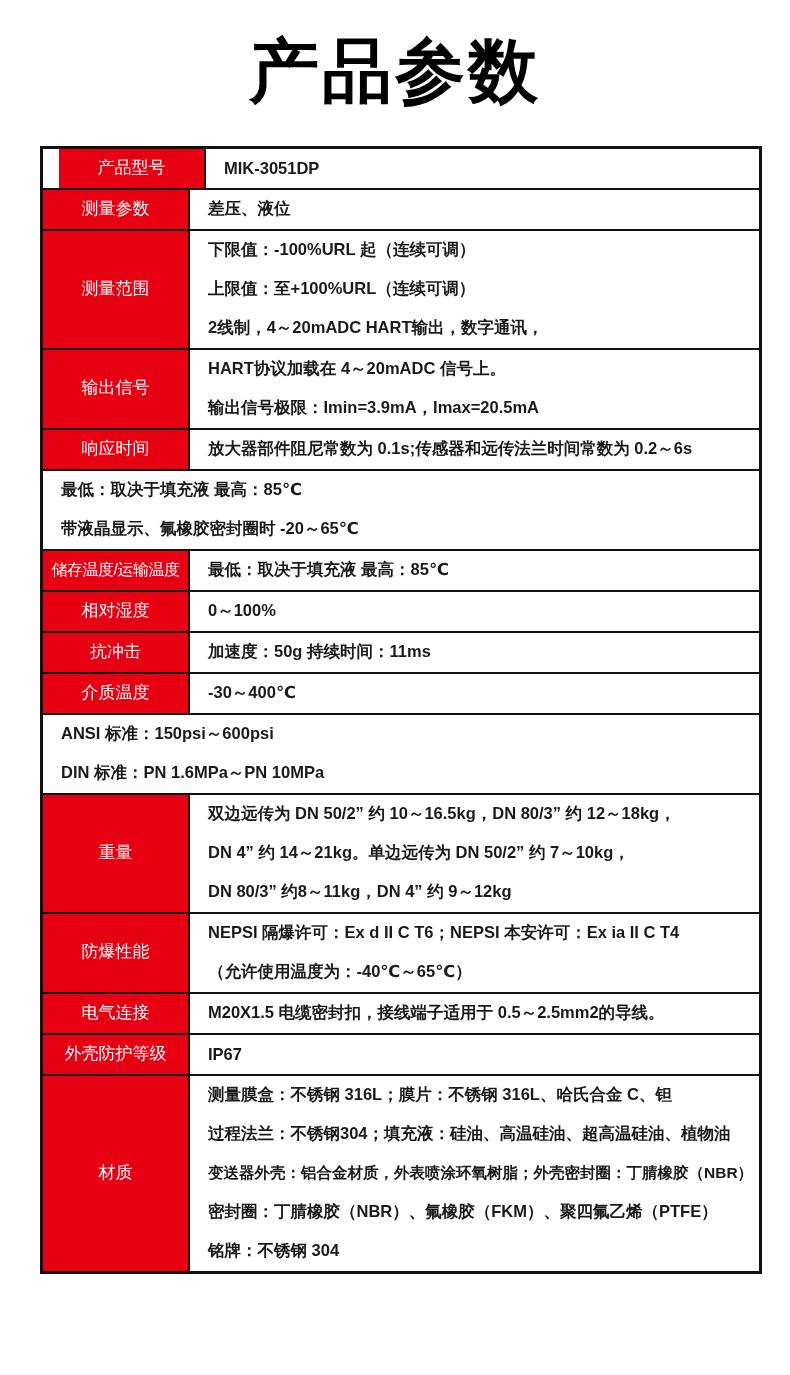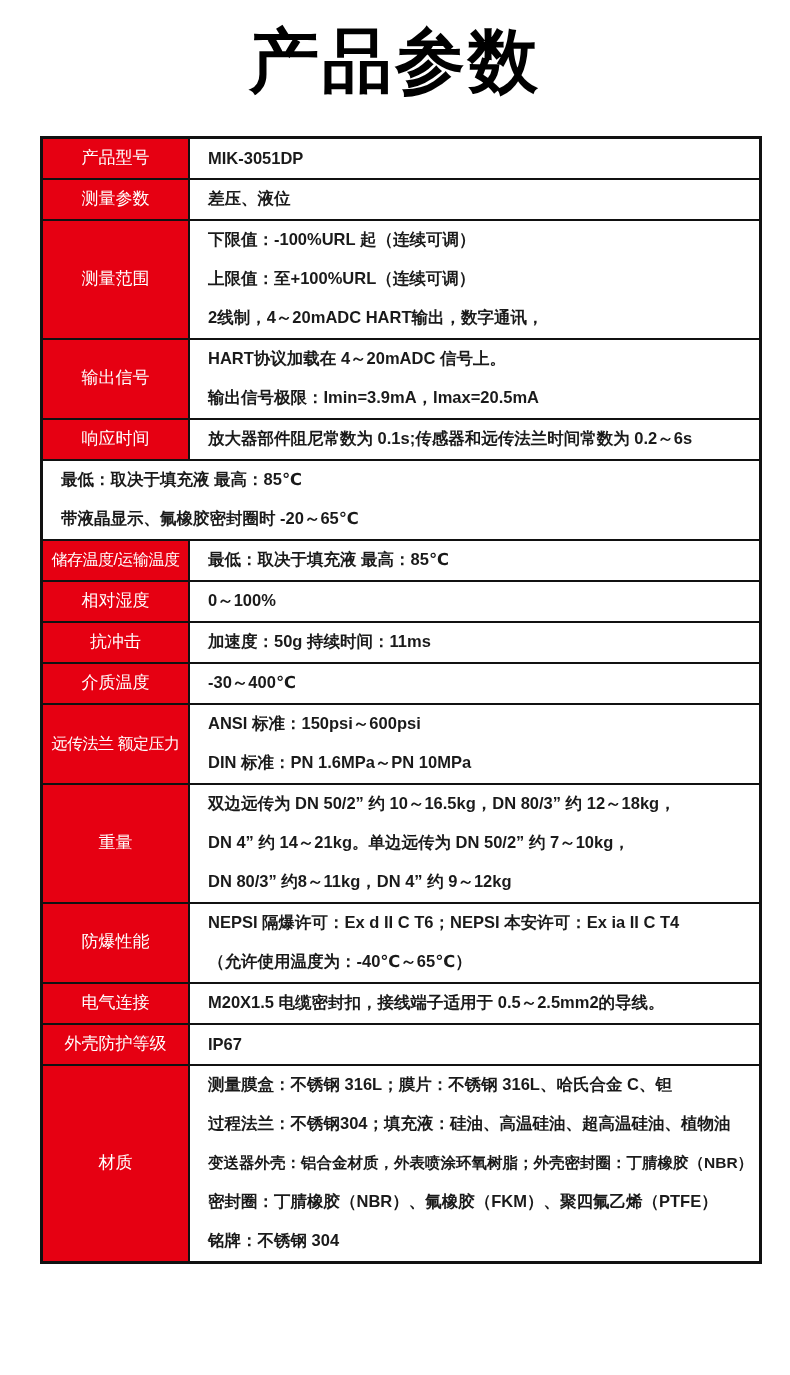--- a/index.html
+++ b/index.html
@@ -15,34 +15,34 @@
     width: 790px;
     height: 1375px;
     background: var(--bg, #ffffff);
   }
   .title {
     text-align: center;
     font-size: 70px;
     font-weight: 900;
     color: #000000;
     letter-spacing: 3px;
-    padding-top: 18px;
+    padding-top: 28px;
     line-height: 1.25;
   }
   .spec-table {
     margin: 30px 28px 0 40px;
     width: 722px;
     border: 3px solid var(--border, #111111);
     background: #ffffff;
   }
   .row {
     display: flex;
     border-top: 2px solid var(--border, #111111);
   }
-  .row:first-child { border-top: none; }
+  .row:first-child { border-top: none; margin-left: 16px; }
   .label-cell {
     flex: 0 0 147px;
     width: 147px;
     background: var(--accent, #e60012);
     color: var(--label-text, #ffffff);
     border-right: 2px solid var(--border, #111111);
     display: flex;
     align-items: center;
     justify-content: center;
     text-align: center;
@@ -140,22 +140,20 @@
           <div class="line">加速度：50g 持续时间：11ms</div>
         </div>
       </div>
       <div class="row">
         <div class="label-cell">介质温度</div>
         <div class="content-cell">
           <div class="line">-30～400℃</div>
         </div>
       </div>
       <div class="row">
-        <div class="label-cell small">远传法兰
-额定压力</div>
         <div class="content-cell">
           <div class="line">ANSI 标准：150psi～600psi</div>
           <div class="line">DIN 标准：PN 1.6MPa～PN 10MPa</div>
         </div>
       </div>
       <div class="row">
         <div class="label-cell">重量</div>
         <div class="content-cell">
           <div class="line">双边远传为 DN 50/2” 约 10～16.5kg，DN 80/3” 约 12～18kg，</div>
           <div class="line">DN 4” 约 14～21kg。单边远传为 DN 50/2” 约 7～10kg，</div>

